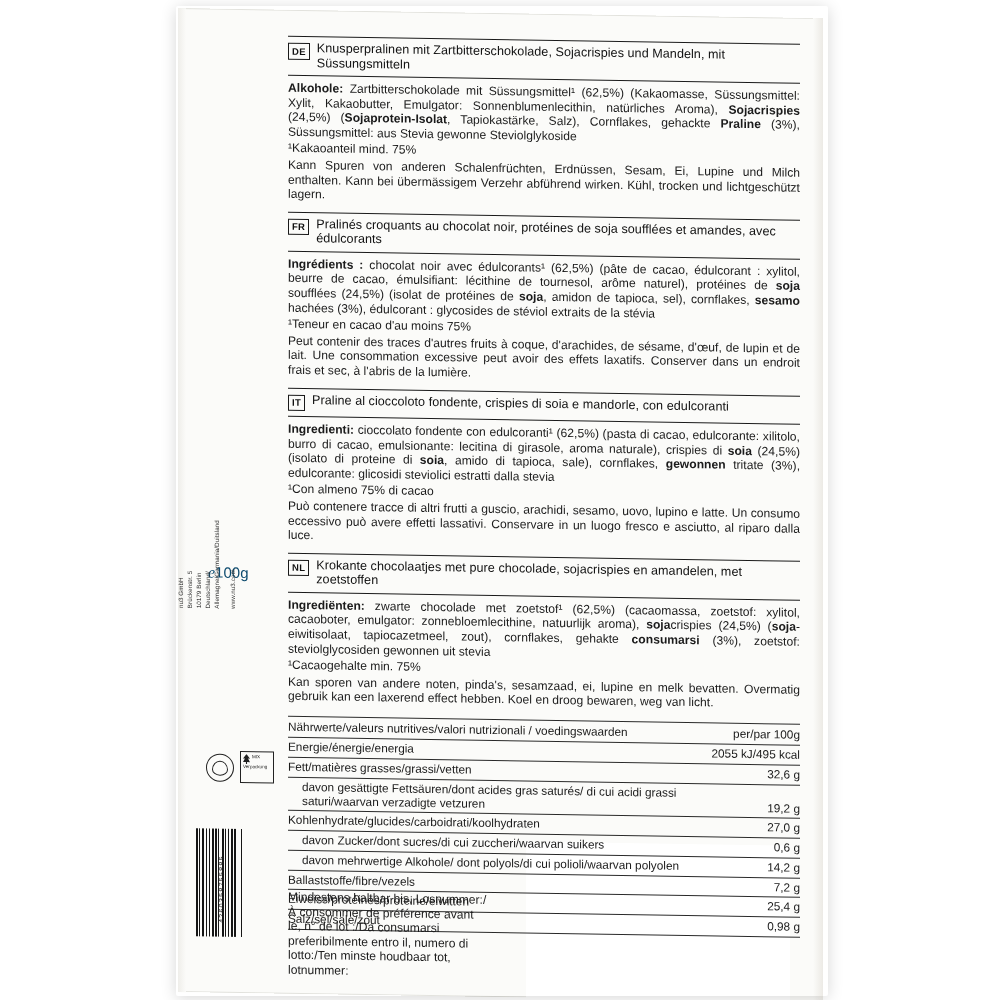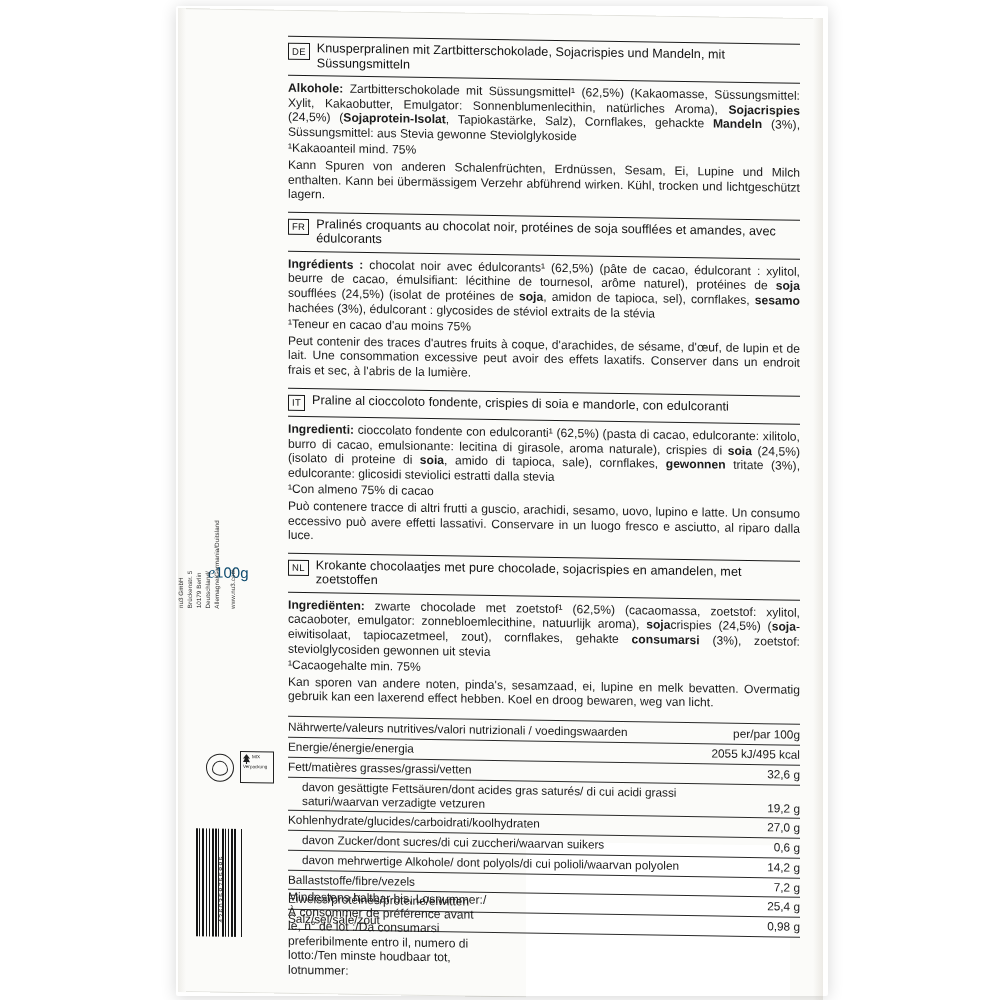--- a/index.html
+++ b/index.html
@@ -51,21 +51,21 @@
   .langcode{
     flex:0 0 auto;
     border:1.2px solid #1a1a1a;
     font-size:9.5px;
     line-height:1;
     padding:2.5px 3px 2.5px 3px;
     margin-right:7px;
     margin-top:2px;
     letter-spacing:.3px;
     color:#111;
-    font-weight:400;
+    font-weight:700;
   }
   .langtitle{
     font-size:12.6px;
     line-height:14.5px;
     color:#111;
     font-weight:400;
     letter-spacing:.05px;
   }
 
   .para{
@@ -234,21 +234,21 @@
     </div>
 
     <div class="whitebox"></div>
 
     <div class="content">
 
       <div class="langrow">
         <div class="langcode">DE</div>
         <div class="langtitle">Knusperpralinen mit Zartbitterschokolade, Sojacrispies und Mandeln, mit Süssungsmitteln</div>
       </div>
-      <p class="para"><b>Alkohole:</b> Zartbitterschokolade mit Süssungsmittel¹ (62,5%) (Kakaomasse, Süssungsmittel: Xylit, Kakaobutter, Emulgator: Sonnenblumenlecithin, natürliches Aroma), <b>Sojacrispies</b> (24,5%) (<b>Sojaprotein-Isolat</b>, Tapiokastärke, Salz), Cornflakes, gehackte <b>Mandeln</b> (3%), Süssungsmittel: aus Stevia gewonne Steviolglykoside</p>
+      <p class="para"><b>Alkohole:</b> Zartbitterschokolade mit Süssungsmittel¹ (62,5%) (Kakaomasse, Süssungsmittel: Xylit, Kakaobutter, Emulgator: Sonnenblumenlecithin, natürliches Aroma), <b>Sojacrispies</b> (24,5%) (<b>Sojaprotein-Isolat</b>, Tapiokastärke, Salz), Cornflakes, gehackte <b>Praline</b> (3%), Süssungsmittel: aus Stevia gewonne Steviolglykoside</p>
       <p class="para">¹Kakaoanteil mind. 75%</p>
       <p class="para">Kann Spuren von anderen Schalenfrüchten, Erdnüssen, Sesam, Ei, Lupine und Milch enthalten. Kann bei übermässigem Verzehr abführend wirken. Kühl, trocken und lichtgeschützt lagern.</p>
 
       <div class="langrow nogaptop">
         <div class="langcode">FR</div>
         <div class="langtitle">Pralinés croquants au chocolat noir, protéines de soja soufflées et amandes, avec édulcorants</div>
       </div>
       <p class="para"><b>Ingrédients :</b> chocolat noir avec édulcorants¹ (62,5%) (pâte de cacao, édulcorant : xylitol, beurre de cacao, émulsifiant: lécithine de tournesol, arôme naturel), protéines de <b>soja</b> soufflées (24,5%) (isolat de protéines de <b>soja</b>, amidon de tapioca, sel), cornflakes, <b>sesamo</b> hachées (3%), édulcorant : glycosides de stéviol extraits de la stévia</p>
       <p class="para">¹Teneur en cacao d'au moins 75%</p>
       <p class="para">Peut contenir des traces d'autres fruits à coque, d'arachides, de sésame, d'œuf, de lupin et de lait. Une consommation excessive peut avoir des effets laxatifs. Conserver dans un endroit frais et sec, à l'abris de la lumière.</p>

